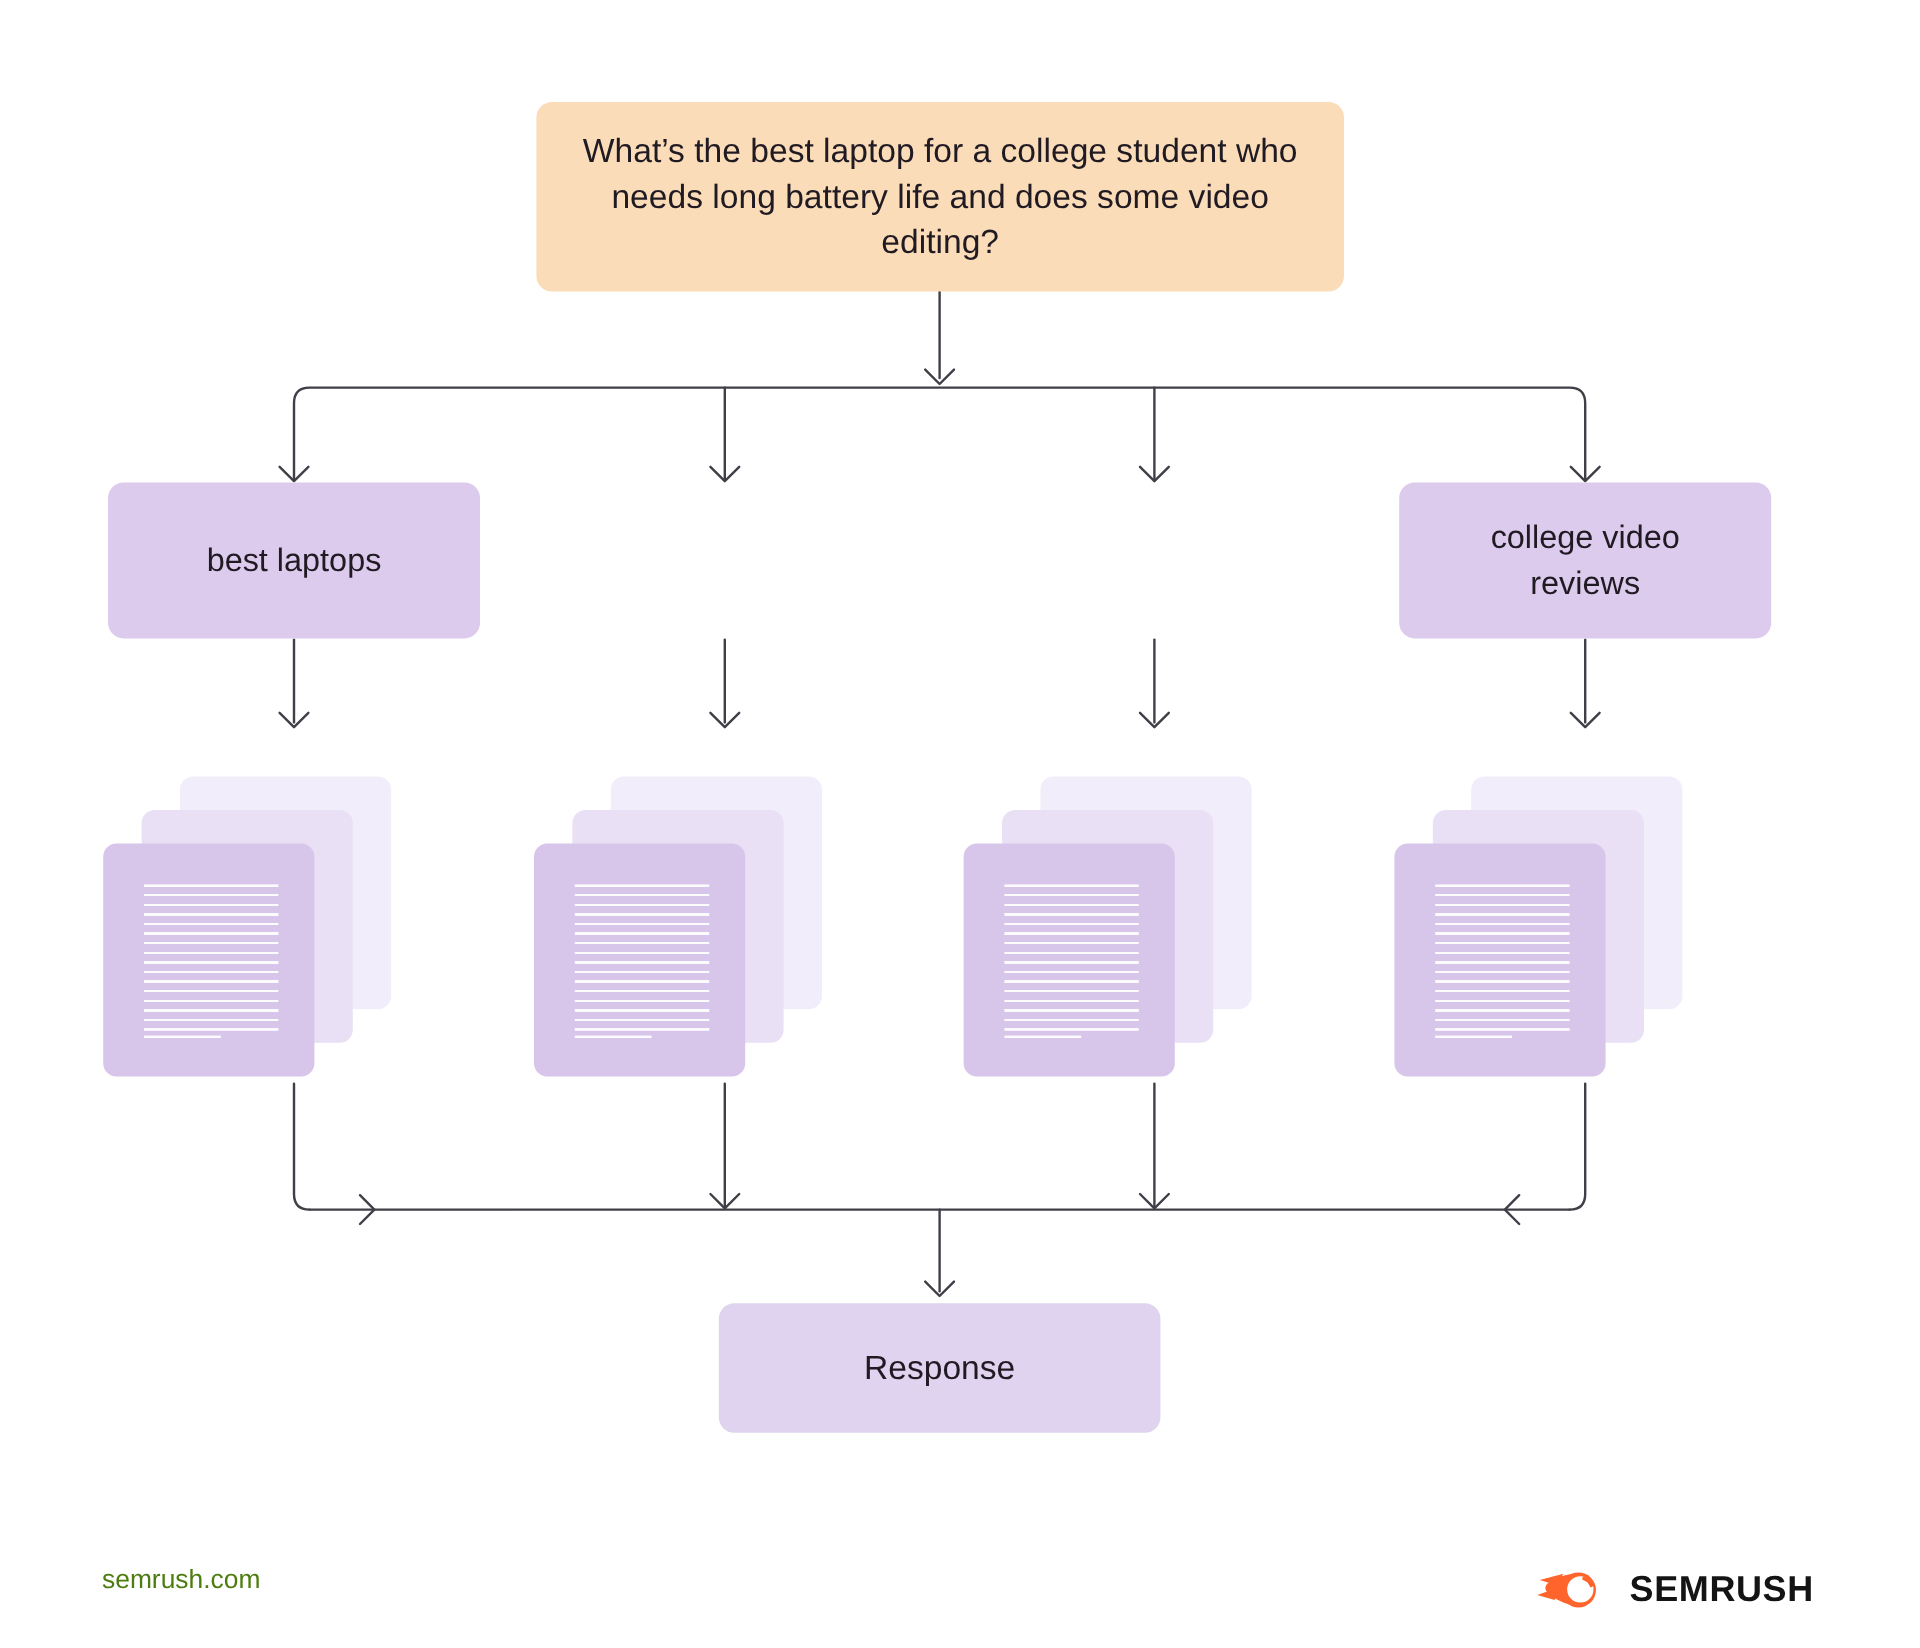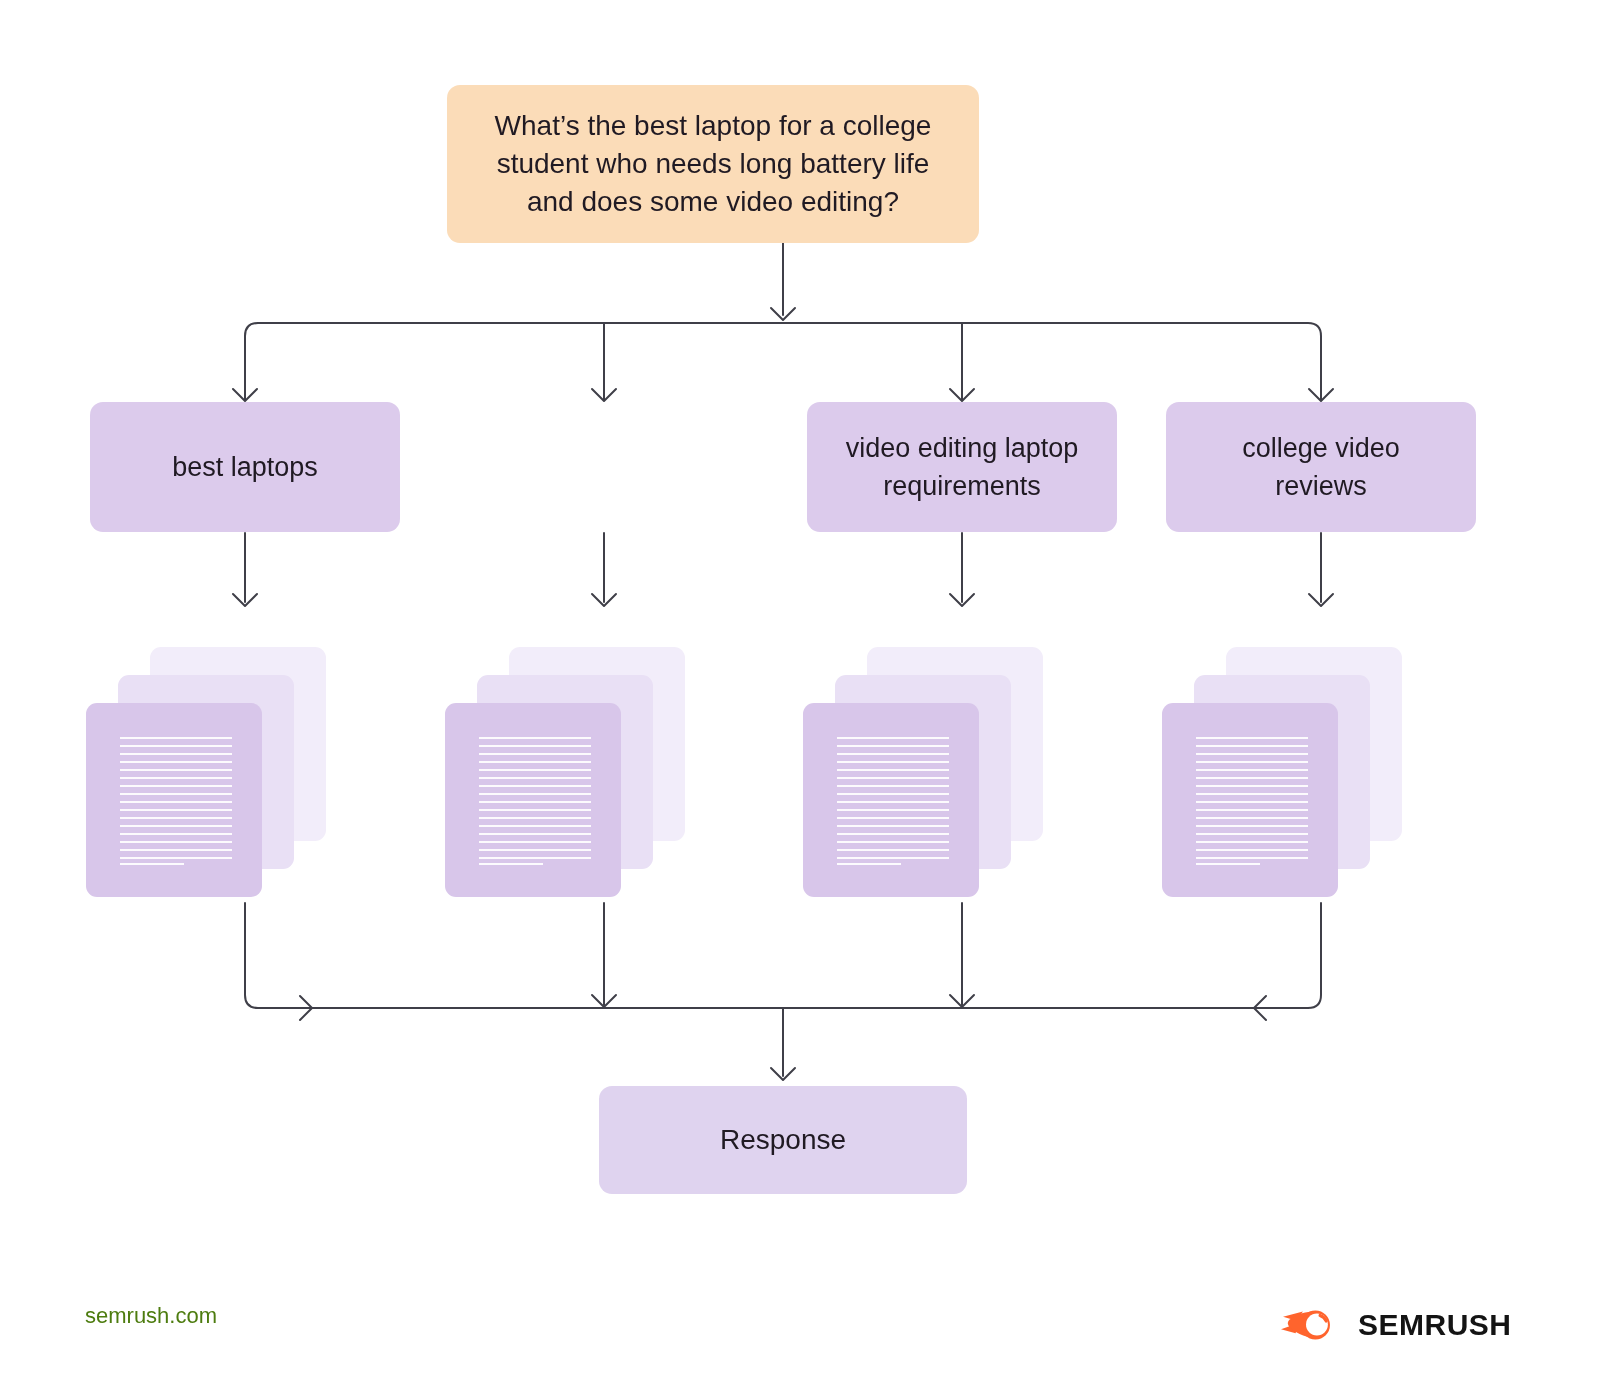--- a/index.html
+++ b/index.html
@@ -8,21 +8,21 @@
     --c-line:#3f3f48; --c-text:#201a23; --c-brandOrange:#ff642d;
     --c-legendUser:#fbdcb8; --c-legendQuery:#cfc2e9;
   }
   html,body{margin:0;padding:0;background:#ffffff;}
   body{font-family:"Liberation Sans","DejaVu Sans",sans-serif;color:var(--c-text);}
   .canvas{position:relative;width:1600px;height:1373px;background:#ffffff;overflow:hidden;}
   .connectors{position:absolute;left:0;top:0;width:1600px;height:1373px;}
   .flow{stroke:var(--c-line);stroke-width:2;fill:none;stroke-linecap:round;stroke-linejoin:round;}
   .box{position:absolute;display:flex;flex-direction:column;align-items:center;justify-content:center;
        text-align:center;border-radius:13px;box-sizing:border-box;}
-  .prompt-box{left:447px;top:85px;width:532px;height:158px;background:var(--c-prompt);
+  .prompt-box{left:447px;top:85px;width:673px;height:158px;background:var(--c-prompt);
        font-size:28px;line-height:38px;padding:0 34px;}
   .query-box{top:402px;width:310px;height:130px;background:var(--c-queryBox);
        font-size:27px;line-height:38px;}
   .q1{left:90px}.q2{left:449px}.q3{left:807px}.q4{left:1166px}
   .response-box{left:599px;top:1086px;width:368px;height:108px;background:var(--c-responseBox);font-size:28px;}
   .legend{position:absolute;left:1196px;top:90px;}
   .legend-row{display:flex;align-items:center;height:34px;margin-bottom:13px;}
   .legend-dot{width:21px;height:21px;border-radius:50%;margin-right:19px;flex:0 0 auto;}
   .dot-user{background:var(--c-legendUser);}
   .dot-query{background:var(--c-legendQuery);}
@@ -86,24 +86,20 @@
   </svg>
 
   <div class="box prompt-box">
     <span>What’s the best laptop for a college student who needs long battery life and does some video editing?</span>
   </div>
 
 
   <div class="box query-box q1">
     <span>best laptops</span>
   </div>
-  <div class="box query-box q3">
-    <span>video editing laptop</span>
-    <span>requirements</span>
-  </div>
   <div class="box query-box q4">
     <span>college video</span>
     <span>reviews</span>
   </div>
 
   <div class="stack s1">
     <div class="page page-back"></div>
     <div class="page page-mid"></div>
     <div class="page page-front">
       <div class="doc-lines"></div>

